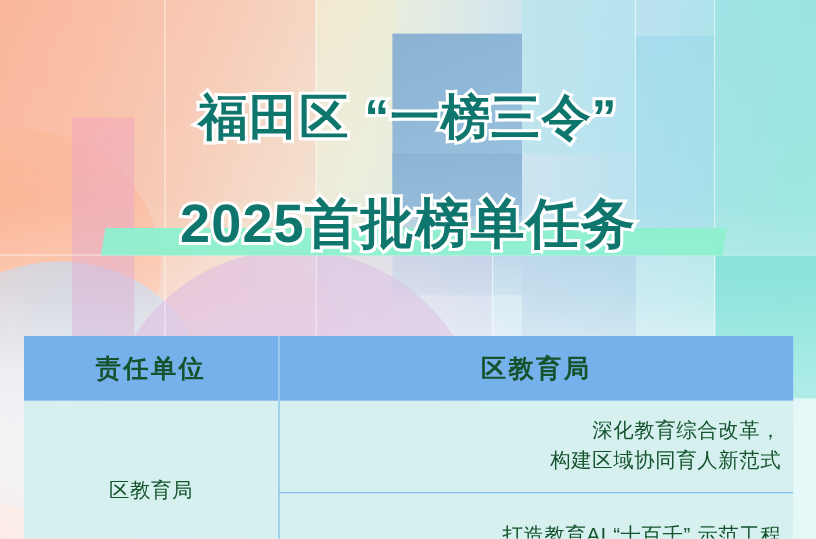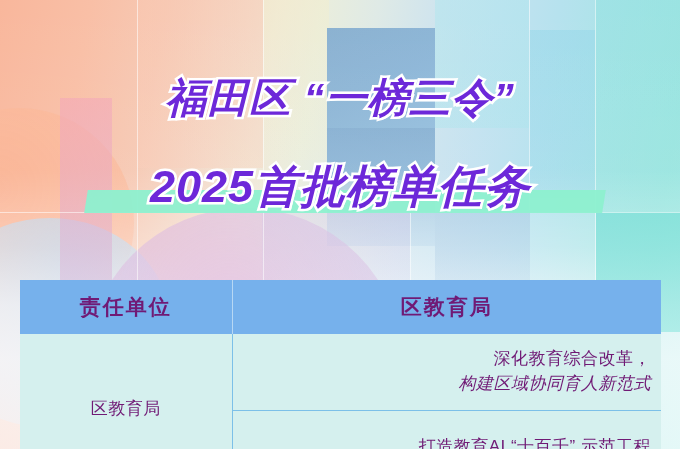--- a/index.html
+++ b/index.html
@@ -194,23 +194,22 @@
   
   .title-wrap {
     position: absolute;
     left: 0; right: 0;
     top: 78px;
     text-align: center;
     z-index: 5;
   }
   .title-line {
     display: block;
-    color: #6d28d9;
+    color: #0f766e;
     font-weight: bold;
-    font-style: italic;
     letter-spacing: 1px;
     line-height: 1.0;
     white-space: nowrap;
     -webkit-text-stroke: 5px #ffffff;
     paint-order: stroke fill;
     text-shadow:
        0 0 2px #ffffff,
        2px 2px 0 rgba(255,255,255,0.9);
   }
   .title-line-1 {
@@ -232,21 +231,21 @@
   }
   table.task-table {
     width: 100%;
     border-collapse: collapse;
     table-layout: fixed;
   }
   table.task-table th,
   table.task-table td {
     text-align: center;
     vertical-align: middle;
-    color: #701a75;
+    color: #14532d;
   }
   table.task-table th {
     background: #76b1ec;
     font-size: 21px;
     font-weight: bold;
     height: 52px;
     border-right: 1px solid #b7d8f4;
     letter-spacing: 2px;
   }
   table.task-table th:last-child { border-right: none; }
@@ -261,21 +260,21 @@
   }
   table.task-table td:last-child { border-right: none; text-align: right; }
   table.task-table tr:last-child td { border-bottom: none; }
 
   .col-unit { width: 212px; }
   .cell-unit {
     border-bottom: none !important;
     font-size: 17px;
   }
   .cell-task { padding: 8px 10px; line-height: 1.45; }
-  .cell-task .l2 { display: block; font-style: italic; }
+  .cell-task .l2 { display: block; }
   .row-a td { height: 60px; }
   .row-b td { height: 56px; }
 </style>
 </head>
 <body>
 
 <div id="poster">
 
   <div class="bg-layer bg-base"></div>
 

